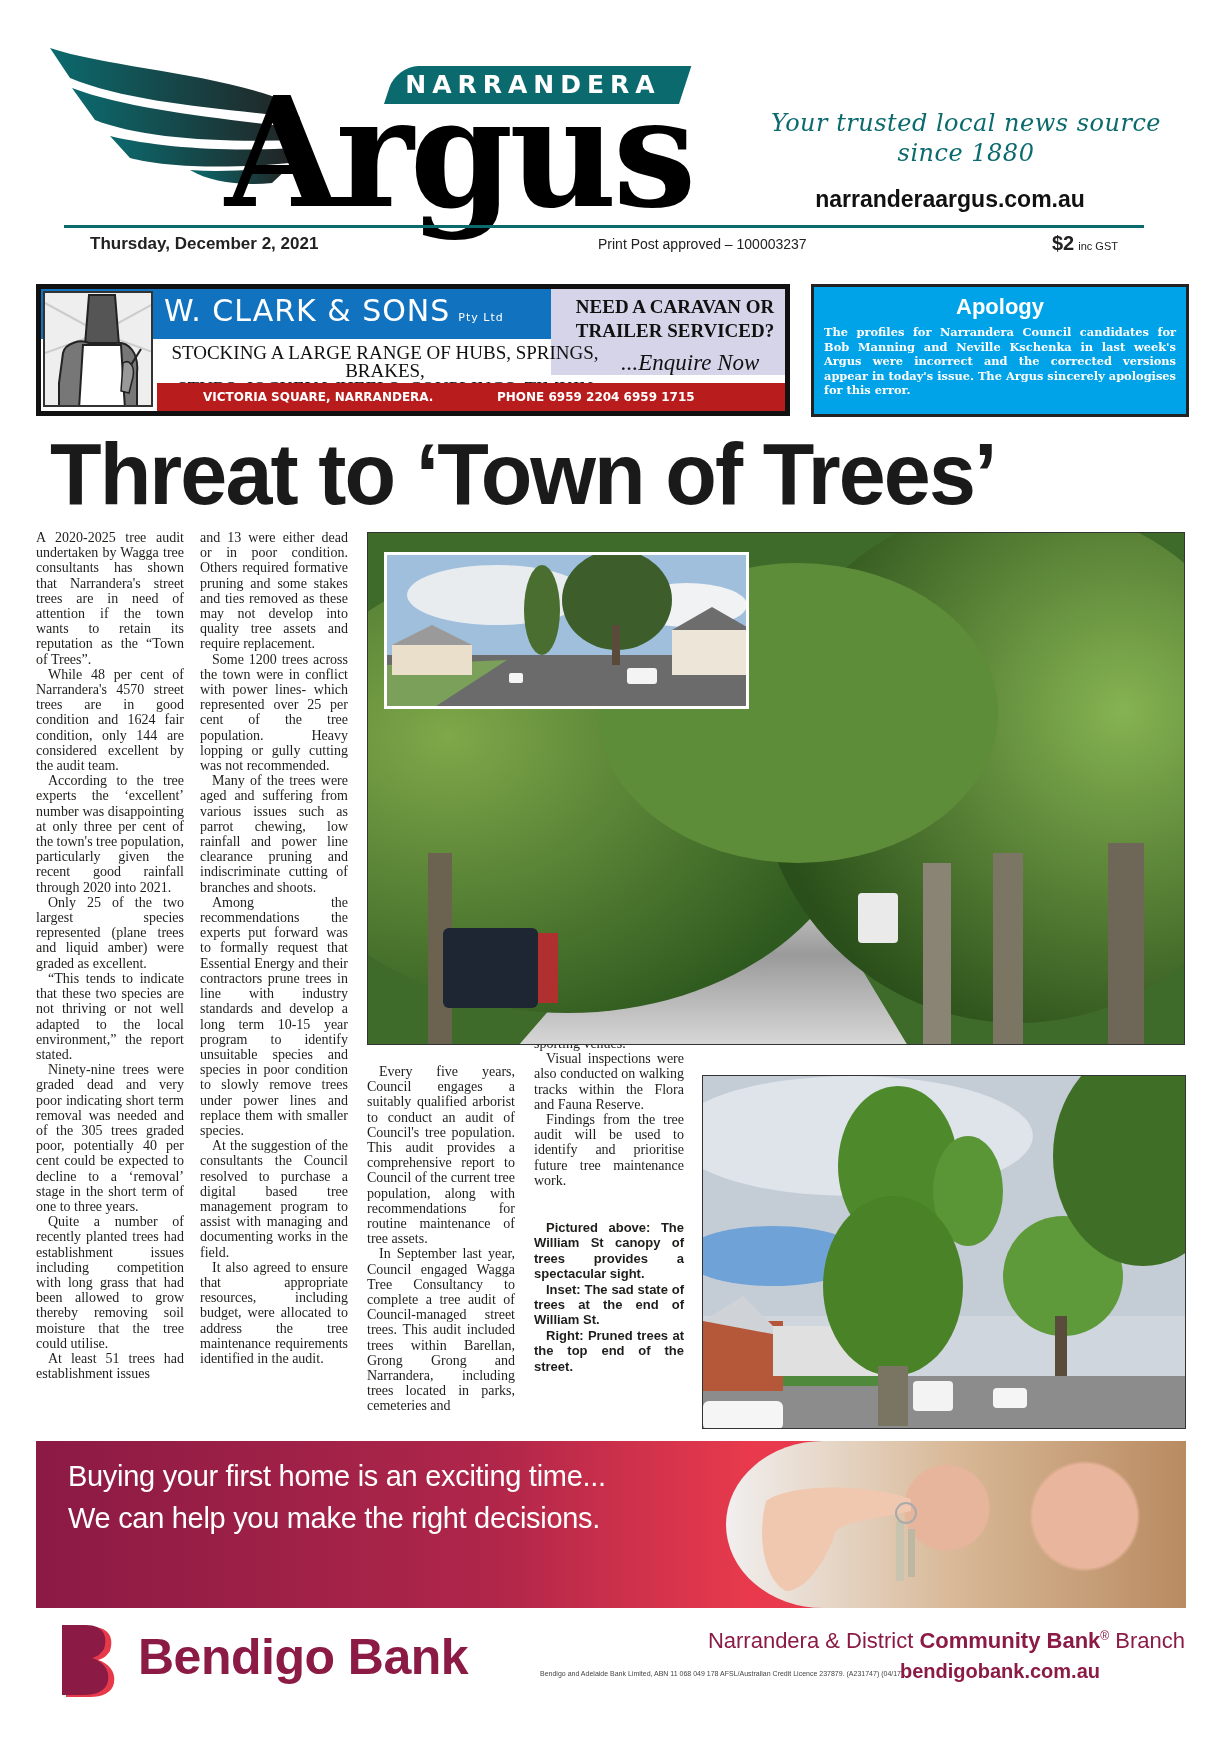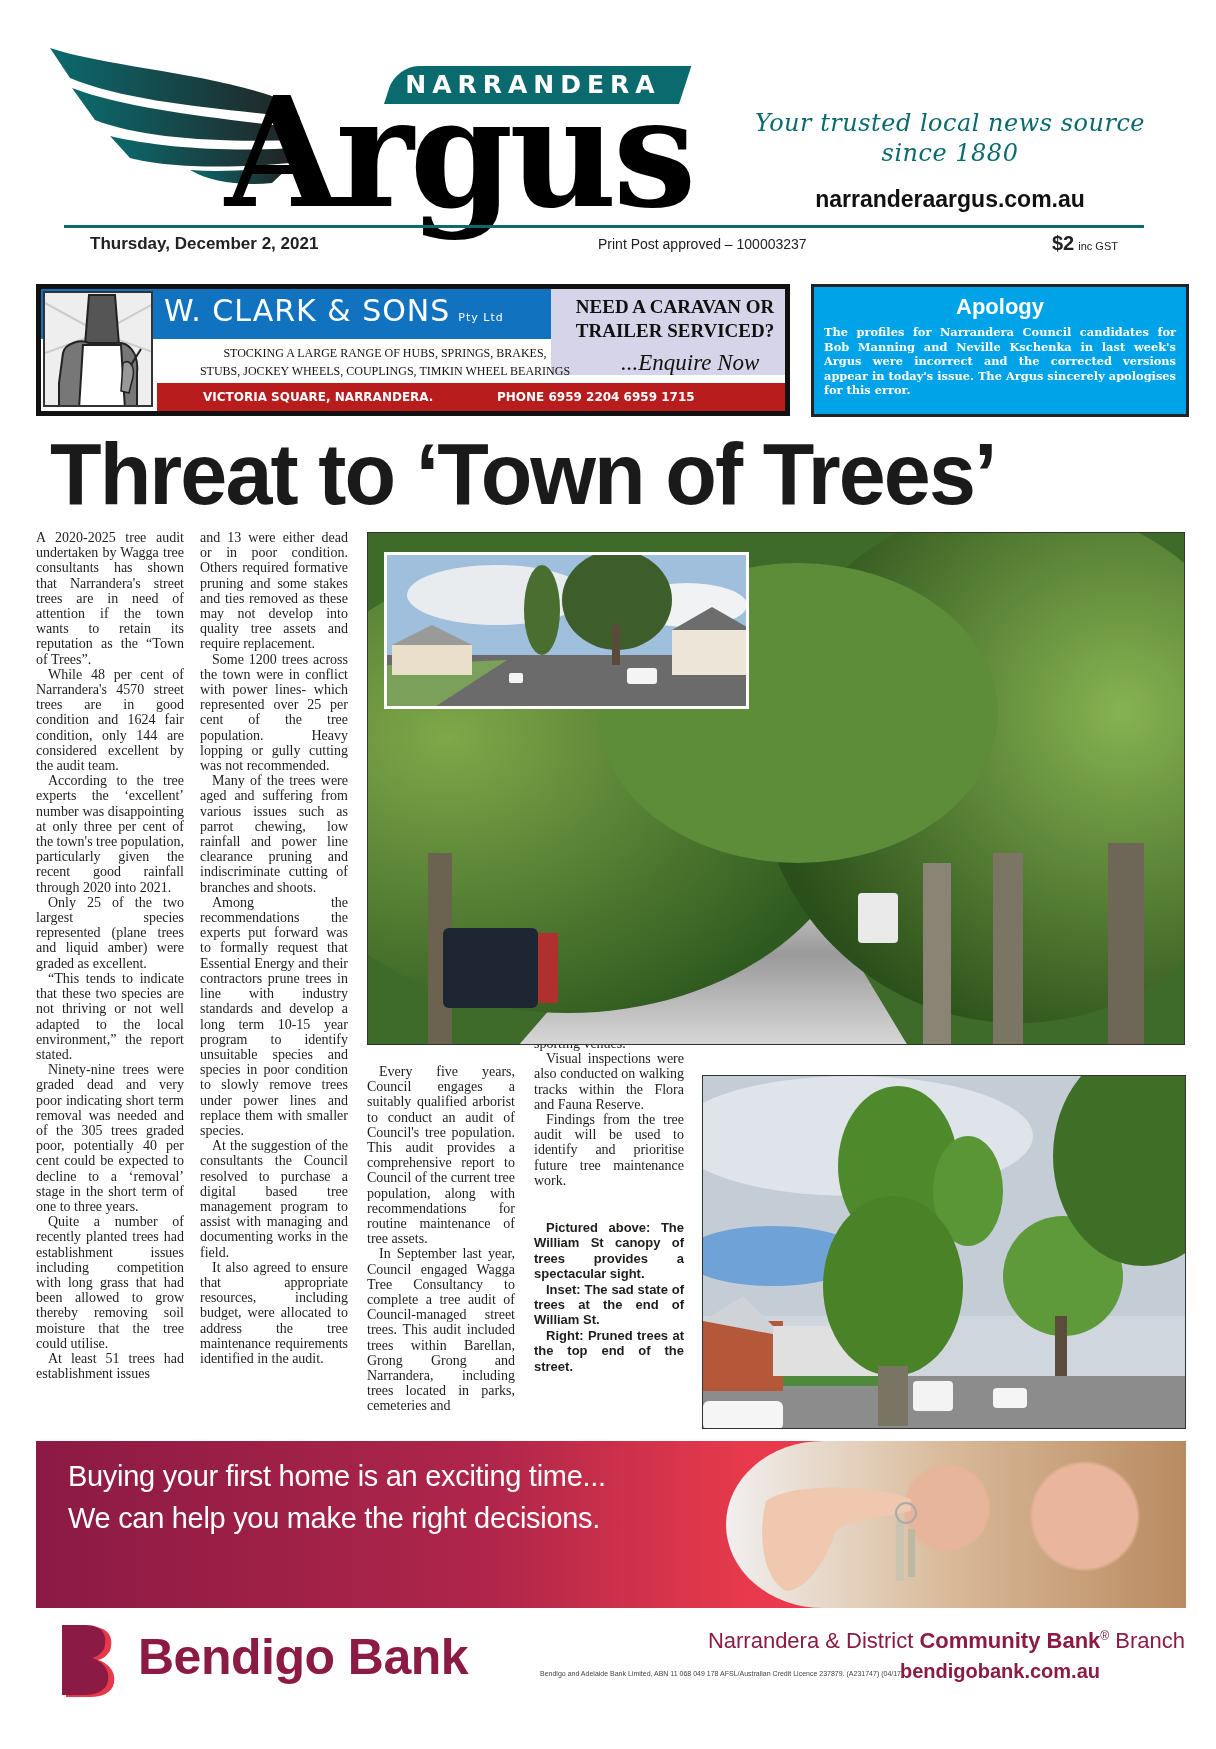--- a/index.html
+++ b/index.html
@@ -19,21 +19,21 @@
     color: #fff; font-family: "DejaVu Sans", sans-serif; font-weight: bold;
     font-size: 25px; letter-spacing: 6px; line-height: 38px; text-align: center;
   }
   .argus-logo {
     position: absolute; left: 225px; top: 68px; width: 480px; height: 200px;
     font-family: "DejaVu Serif", serif; font-weight: bold;
     font-size: 148px; line-height: 170px; letter-spacing: -4px; color: #000;
     transform: scaleY(1.02);
   }
   .tagline {
-    position: absolute; left: 740px; top: 108px; width: 420px;
+    position: absolute; left: 756px; top: 108px; width: 420px;
     font-family: "DejaVu Serif", serif; font-style: italic;
     color: #0b6a6e; font-size: 24px; line-height: 30px; text-align: center; letter-spacing: 0.5px;
   }
   .website {
     position: absolute; left: 780px; top: 186px; width: 340px; text-align: center;
     font-family: "Liberation Sans", sans-serif; font-weight: bold; font-size: 23px; color: #111;
   }
   .rule-teal { position: absolute; left: 64px; top: 225px; width: 1080px; height: 3px; background: #0b6a6e; }
   .dateline {
     position: absolute; left: 90px; top: 234px;
@@ -63,21 +63,21 @@
   .clark-callout-q {
     position: absolute; left: 0; top: 6px; width: 248px; text-align: center;
     font-family: "Liberation Serif", serif; font-weight: bold; font-size: 19px; line-height: 24px; color: #111;
   }
   .clark-enquire {
     position: absolute; left: 580px; top: 61px; font-family: "Liberation Serif", serif; font-style: italic;
     font-size: 23px; color: #111;
   }
   .clark-stock {
     position: absolute; left: 114px; top: 55px; width: 460px; text-align: center;
-    font-family: "Liberation Serif", serif; font-size: 12px; line-height: 18px; color: #111;
+    font-family: "Liberation Serif", serif; font-size: 19px; line-height: 18px; color: #111;
   }
   .clark-bottombar {
     position: absolute; left: 116px; top: 94px; width: 630px; height: 28px; background: #b91c1c;
     color: #fff; font-family: "DejaVu Sans", sans-serif; font-weight: bold; font-size: 12px; line-height: 28px;
   }
   .clark-bottombar .addr { position: absolute; left: 46px; }
   .clark-bottombar .phone { position: absolute; left: 340px; }
 
   
   .apology { position: absolute; left: 811px; top: 284px; width: 378px; height: 133px; background: #00a2e8; border: 3px solid #222; color: #fff; padding: 6px 10px; }

